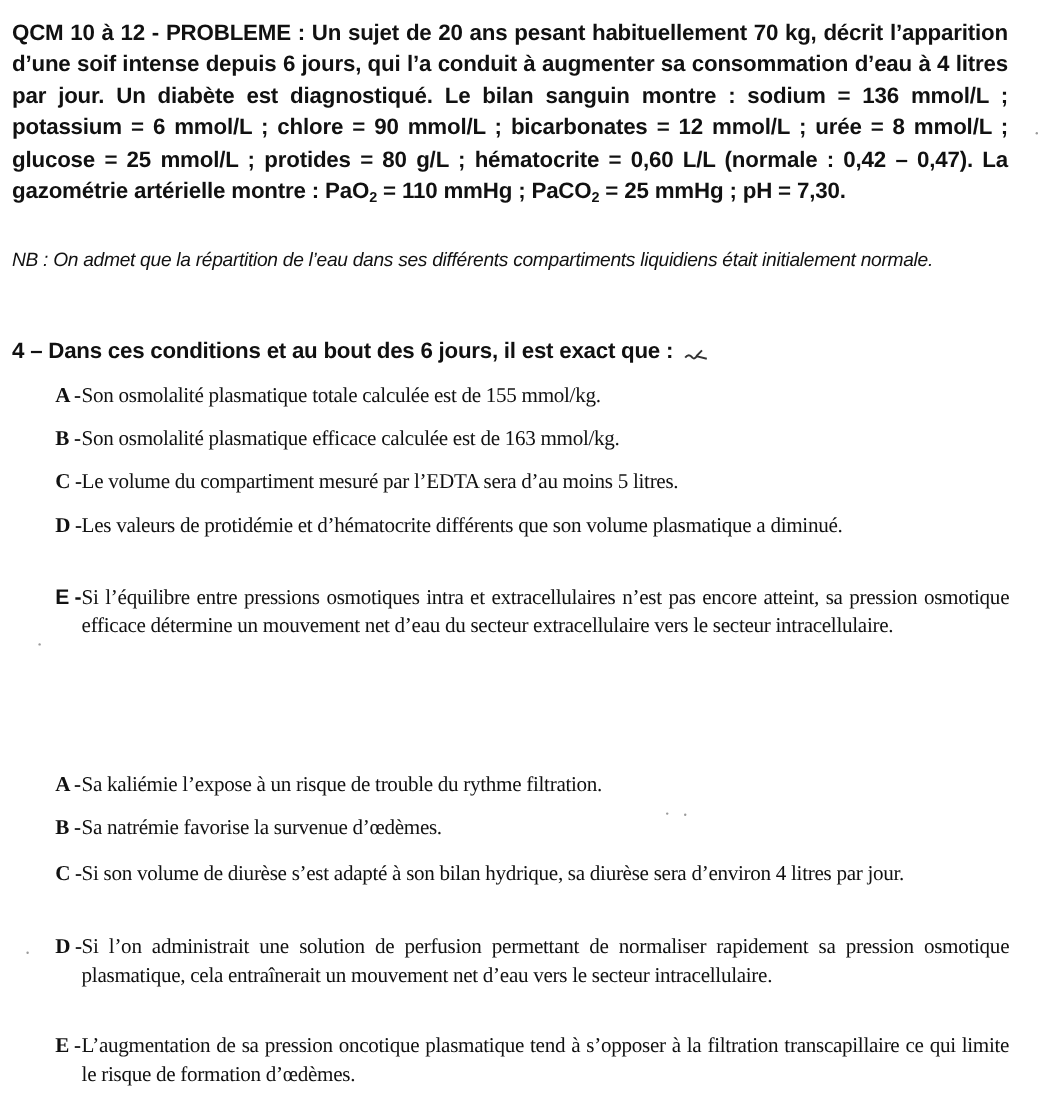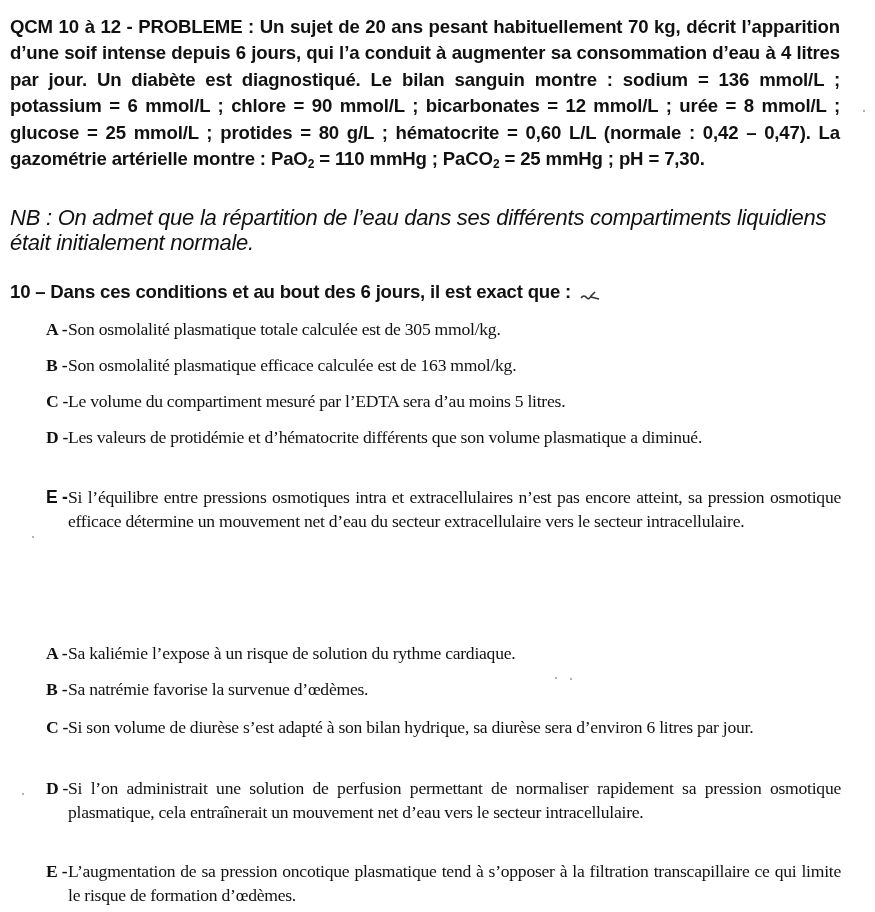--- a/index.html
+++ b/index.html
@@ -39,21 +39,21 @@
       position: relative;
       top: 3px;
     }
     .nb {
       position: absolute;
       left: 10px;
       top: 205px;
       width: 830px;
       font-family: "Liberation Sans", sans-serif;
       font-style: italic;
-      font-size: 22px;
+      font-size: 16px;
       line-height: 25px;
       letter-spacing: -0.25px;
     }
     .q-title {
       position: absolute;
       left: 10px;
       font-family: "Liberation Sans", sans-serif;
       font-weight: bold;
       font-size: 18.6px;
       line-height: 24px;
@@ -105,29 +105,29 @@
 </head>
 <body>
 
 <div class="page">
 
   <div class="intro"><span>QCM 10 à 12 - PROBLEME : </span><span>Un sujet de 20 ans pesant habituellement 70 kg, décrit l’apparition d’une soif intense depuis 6 jours, qui l’a conduit à augmenter sa consommation d’eau à 4 litres par jour. Un diabète est diagnostiqué. Le bilan sanguin montre : sodium = 136 mmol/L ; potassium = 6 mmol/L ; chlore = 90 mmol/L ; bicarbonates = 12 mmol/L ; urée = 8 mmol/L ; glucose = 25 mmol/L ; protides = 80 g/L ; hématocrite = 0,60 L/L (normale : 0,42 – 0,47). La gazométrie artérielle montre : </span><span>PaO</span><sub>2</sub><span> = 110 mmHg ; </span><span>PaCO</span><sub>2</sub><span> = 25 mmHg ; pH = 7,30.</span></div>
 
   <div class="nb">NB : On admet que la répartition de l’eau dans ses différents compartiments liquidiens était initialement normale.</div>
 
   <div class="q-title" style="top:280px;">
-    <span>10 –  Dans ces conditions et au bout des 6 jours, il est exact que :</span><span class="mark"><svg width="22" height="14" viewBox="0 0 22 14">
+    <span>4 –  Dans ces conditions et au bout des 6 jours, il est exact que :</span><span class="mark"><svg width="22" height="14" viewBox="0 0 22 14">
           <path d="M2 8 Q5 4 8 8 Q10 10 12 6 L16 2 M12 7 L20 9" stroke="#333" stroke-width="1.6" fill="none"></path>
         </svg></span>
   </div>
 
   <div class="options" style="top:318px;">
     <div class="option" style="top:0px;">
       <span class="letter">A -</span>
-      <span>Son osmolalité plasmatique totale calculée est de 305 mmol/kg.</span>
+      <span>Son osmolalité plasmatique totale calculée est de 155 mmol/kg.</span>
     </div>
     <div class="option" style="top:36px;">
       <span class="letter">B -</span>
       <span>Son osmolalité plasmatique efficace calculée est de 163 mmol/kg.</span>
     </div>
     <div class="option" style="top:72px;">
       <span class="letter">C -</span>
       <span>Le volume du compartiment mesuré par l’EDTA sera d’au moins 5 litres.</span>
     </div>
     <div class="option" style="top:108px;">
@@ -137,29 +137,29 @@
     <div class="option" style="top:168px;">
       <span class="letter letter-sans">E -</span>
       <span>Si l’équilibre entre pressions osmotiques intra et extracellulaires n’est pas encore atteint, sa pression osmotique efficace détermine un mouvement net d’eau du secteur extracellulaire vers le secteur intracellulaire.</span>
     </div>
   </div>
 
 
   <div class="options" style="top:642px;">
     <div class="option" style="top:0px;">
       <span class="letter">A -</span>
-      <span>Sa kaliémie l’expose à un risque de solution du rythme cardiaque.</span>
+      <span>Sa kaliémie l’expose à un risque de trouble du rythme filtration.</span>
     </div>
     <div class="option" style="top:36px;">
       <span class="letter">B -</span>
       <span>Sa natrémie favorise la survenue d’œdèmes.</span>
     </div>
     <div class="option" style="top:74px;">
       <span class="letter">C -</span>
-      <span>Si son volume de diurèse s’est adapté à son bilan hydrique, sa diurèse sera d’environ 6 litres par jour.</span>
+      <span>Si son volume de diurèse s’est adapté à son bilan hydrique, sa diurèse sera d’environ 4 litres par jour.</span>
     </div>
     <div class="option" style="top:135px;">
       <span class="letter">D -</span>
       <span>Si l’on administrait une solution de perfusion permettant de normaliser rapidement sa pression osmotique plasmatique, cela entraînerait un mouvement net d’eau vers le secteur intracellulaire.</span>
     </div>
     <div class="option" style="top:218px;">
       <span class="letter">E -</span>
       <span>L’augmentation de sa pression oncotique plasmatique tend à s’opposer à la filtration transcapillaire ce qui limite le risque de formation d’œdèmes.</span>
     </div>
   </div>

